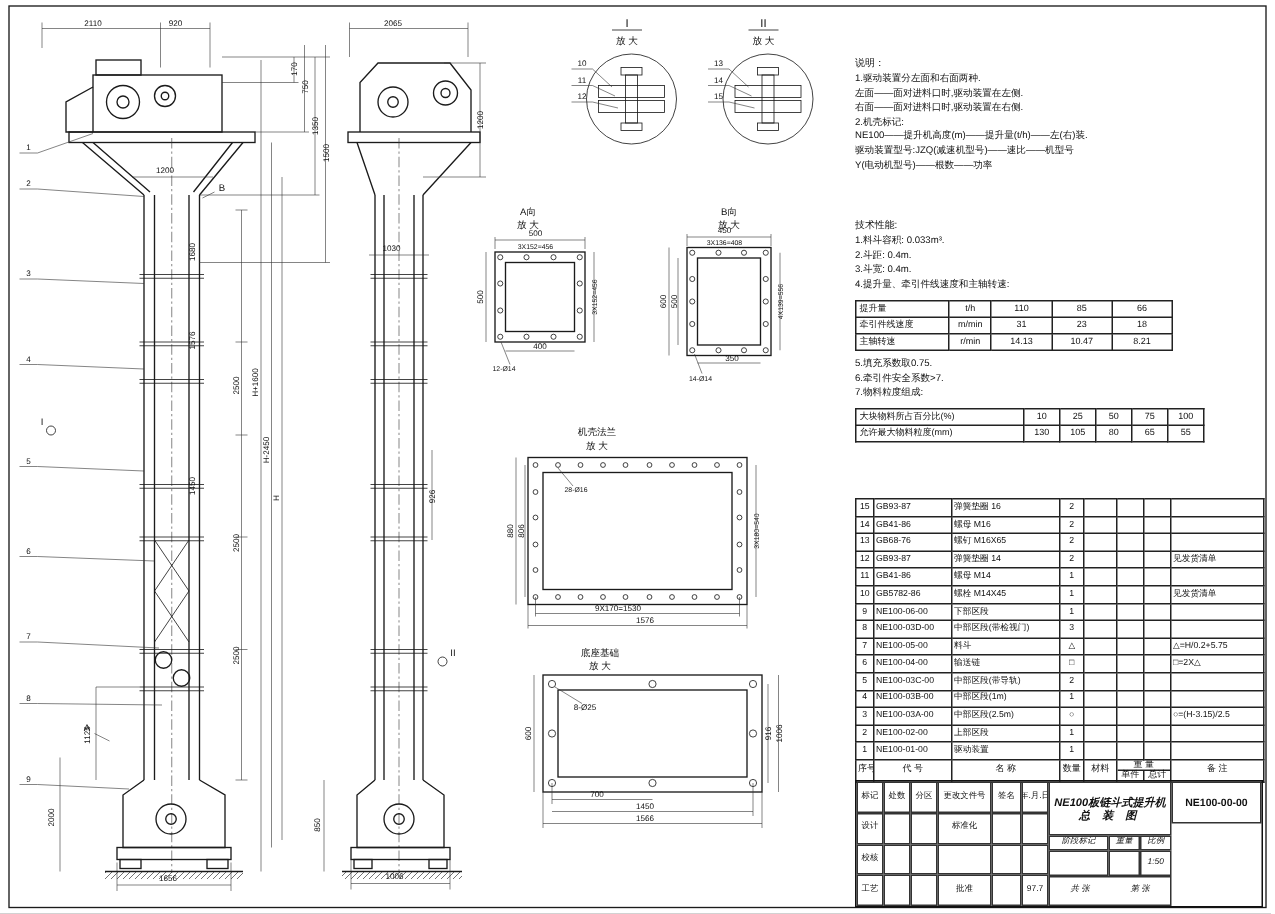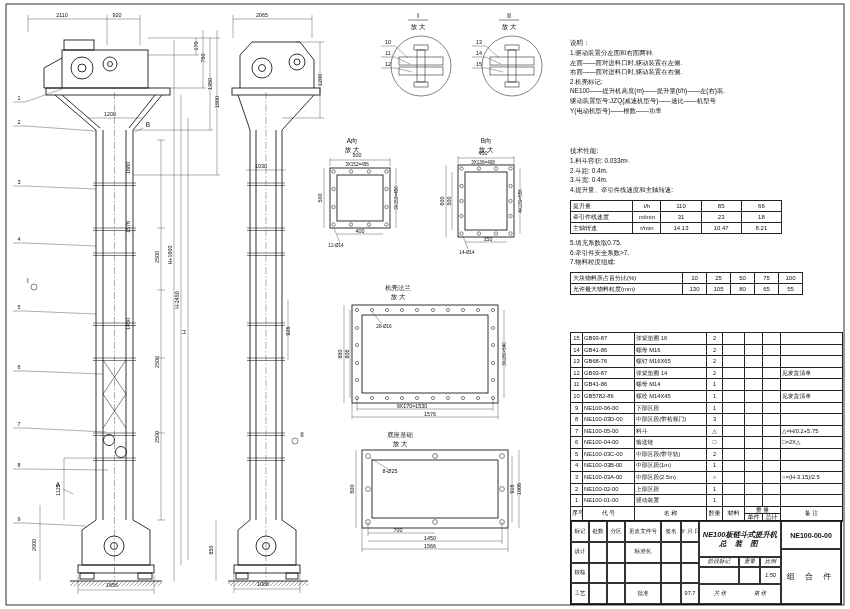--- a/index.html
+++ b/index.html
@@ -674,19 +674,18 @@
         <div class="cell"></div>
         <div class="cell">1:50</div>
       </div>
       <div class="tb-sheetinfo">
         <span>共  张</span>
         <span>第  张</span>
       </div>
     </div>
     <div class="tb-right">
       <div class="tb-no">NE100-00-00</div>
-      <div class="tb-type">组 合 件</div>
     </div>
   </div>
 
 </div>
 
 </div>
 
 </body></html>

